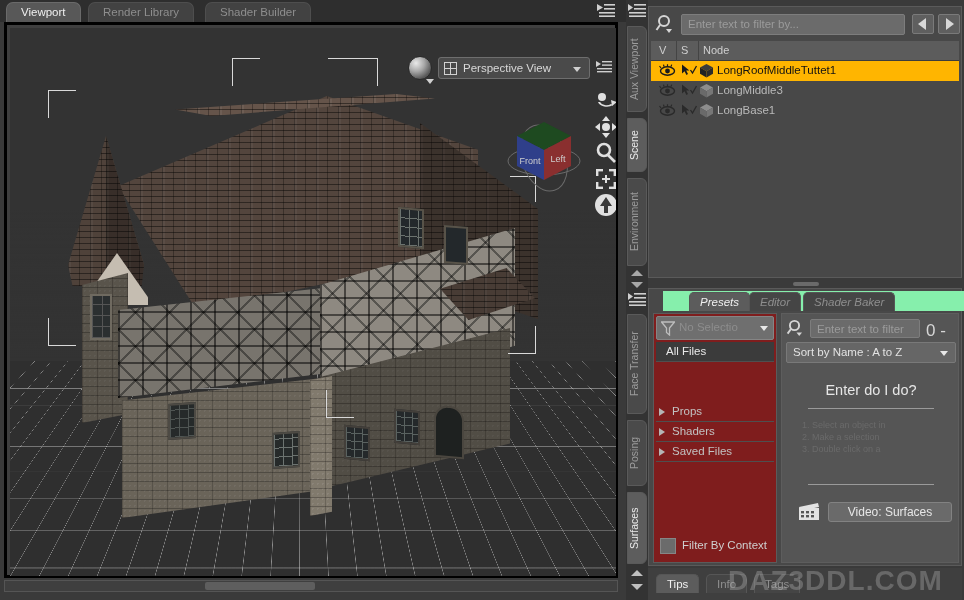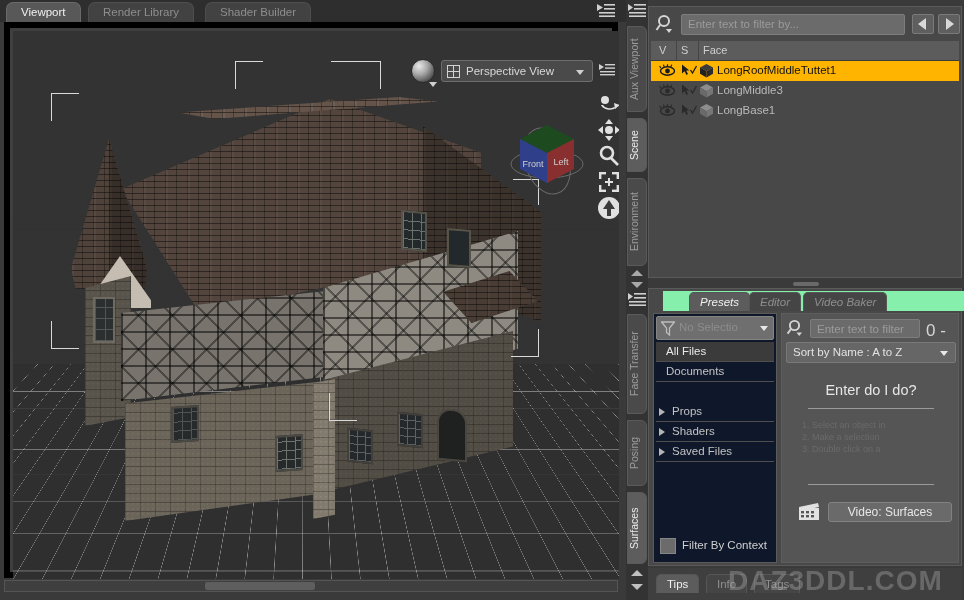--- a/index.html
+++ b/index.html
@@ -19,21 +19,21 @@
   .tab {
     position:absolute; top:2px; height:20px; line-height:19px;
     padding:0 14px; font-size:11.5px; color:#8e8e8e;
     background:#424242; border-radius:7px 7px 0 0;
     border:1px solid #4e4e4e; border-bottom:none; cursor:default;
   }
   .tab.active { background:#585858; color:#f0f0f0; border-color:#6a6a6a; }
 
   #viewport-frame {
     position:absolute; left:4px; top:22px; width:614px; height:556px;
-    background:#3f3f3f; border:6px solid #000000;
+    background:#3f3f3f; border:3px solid #000000;
   }
   #viewport {
     position:absolute; left:3px; top:3px; width:606px; height:548px;
     background:#333333; overflow:hidden;
   }
 
   
   .grid-wrap { position:absolute; left:0; top:0; width:606px; height:548px; overflow:hidden;
     perspective: 330px; perspective-origin: 48% 30%; }
   .grid {
@@ -448,21 +448,21 @@
       </div>
       <div class="navarrow" style="left:289px;top:7px;">
         <svg width="20" height="18" viewBox="0 0 20 18">
             <polygon points="7,3 7,15 15,9" fill="#d8d8d8"></polygon>
           </svg>
       </div>
 
       <div class="colhdr" style="left:2px;top:34px;width:308px;height:20px;">
         <span style="position:absolute;left:8px;top:3px;">V</span>
         <span style="position:absolute;left:30px;top:3px;">S</span>
-        <span style="position:absolute;left:52px;top:3px;">Face</span>
+        <span style="position:absolute;left:52px;top:3px;">Node</span>
         <div style="position:absolute;left:25px;top:0;width:1px;height:20px;background:#444;"></div>
         <div style="position:absolute;left:47px;top:0;width:1px;height:20px;background:#444;"></div>
       </div>
 
       <div style="position:absolute;left:2px;top:54px;width:308px;height:216px;background:#484848;overflow:hidden;">
 
         <div class="noderow sel" style="top:0;">
           <span style="position:absolute;left:8px;top:3px;">
             <svg width="17" height="13" viewBox="0 0 17 13">
                 <ellipse cx="8.5" cy="7" rx="7" ry="4.2" fill="none" stroke="#1b1b1b" stroke-width="1.4"></ellipse>
@@ -538,38 +538,37 @@
 
     <div style="position:absolute;left:22px;top:280px;width:314px;height:8px;background:#3a3a3a;">
       <div style="position:absolute;left:145px;top:2px;width:26px;height:4px;background:#6a6a6a;border-radius:2px;"></div>
     </div>
 
     <div class="panel" style="left:22px;top:288px;width:314px;height:278px;">
 
       <div style="position:absolute;left:14px;top:2px;width:310px;height:20px;background:#86efac;font-style:italic;">
         <div class="htab active" style="left:26px;top:1px;">Presets</div>
         <div class="htab" style="left:86px;top:1px;">Editor</div>
-        <div class="htab" style="left:140px;top:1px;">Video Baker</div>
-      </div>
-
-      <div style="position:absolute;left:4px;top:24px;width:124px;height:250px;background:#0f172a;border:1px solid #5b5b5b;">
+        <div class="htab" style="left:140px;top:1px;">Shader Baker</div>
+      </div>
+
+      <div style="position:absolute;left:4px;top:24px;width:124px;height:250px;background:#7f1d1d;border:1px solid #5b5b5b;">
 
         <div style="position:absolute;left:2px;top:2px;width:118px;height:24px;background:#6f6f6f;border:1px solid #858585;border-radius:2px;">
           <span style="position:absolute;left:4px;top:4px;">
             <svg width="14" height="15" viewBox="0 0 14 15">
                 <polygon points="0.5,1 13.5,1 8.5,7 8.5,14 5.5,11.5 5.5,7" fill="none" stroke="#bdbdbd" stroke-width="1.3"></polygon>
               </svg>
           </span>
           <span style="position:absolute;left:22px;top:4px;font-size:11.5px;color:#8d8d8d;">No Selectio</span>
           <span class="caret" style="position:absolute;right:5px;top:9px;border-top-color:#e8e8e8;"></span>
         </div>
 
         <div style="position:absolute;left:2px;top:28px;width:118px;height:190px;overflow:hidden;">
           <div class="listitem active" style="top:0;">All Files</div>
-          <div class="listitem" style="top:20px;">Documents</div>
           <div class="listitem" style="top:60px;padding-left:16px;">
             <span class="tri"></span>
             <span>Props</span>
           </div>
           <div class="listitem" style="top:80px;padding-left:16px;">
             <span class="tri"></span>
             <span>Shaders</span>
           </div>
           <div class="listitem" style="top:100px;padding-left:16px;">
             <span class="tri"></span>

